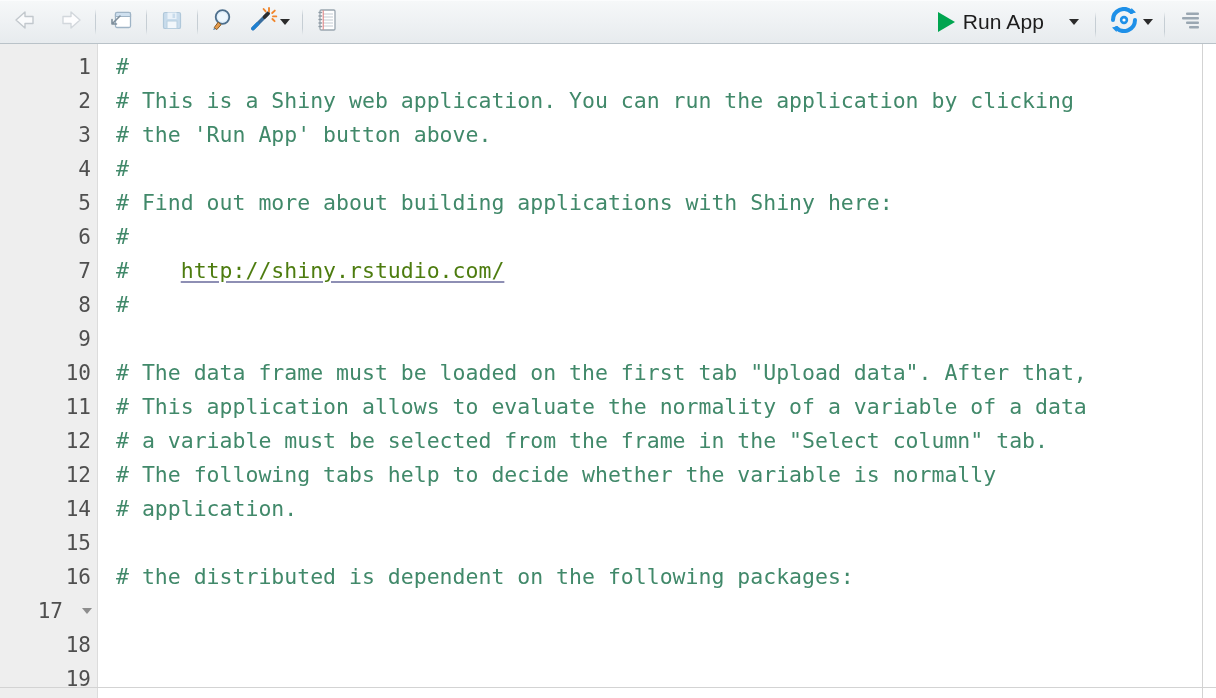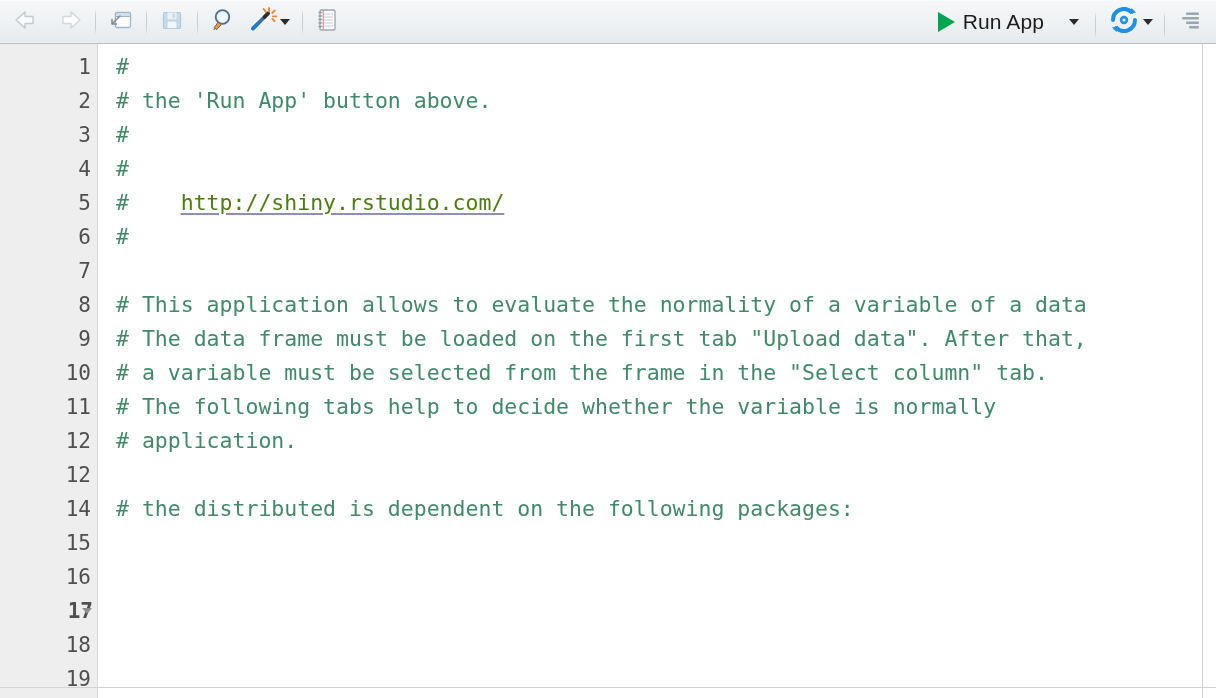--- a/index.html
+++ b/index.html
@@ -156,21 +156,21 @@
     align-items: center;
     justify-content: center;
   }
   .fold-arrow i {
     display: block;
     width: 0; height: 0;
     border-left: 5px solid transparent;
     border-right: 5px solid transparent;
     border-top: 6px solid #8d8d8d;
   }
-  .gline.has-fold { padding-right: 4px; font-weight: bold; }
+  .gline.has-fold { padding-right: 34px; }
 
   .code-area {
     position: relative;
     flex: 1 1 auto;
     overflow: hidden;
     padding-top: 6px;
     background: #ffffff;
   }
   .cline {
     height: 34px;
@@ -393,28 +393,30 @@
         <span class="fold-arrow">
             <i></i>
           </span>
       </div>
       <div class="gline"><span>18</span></div>
       <div class="gline"><span>19</span></div>
     </div>
 
     <div class="code-area">
       <div class="cline"><span class="cm">#</span></div>
+      <div class="cline"><span class="cm"># This is a Shiny web application. You can run the application by clicking</span></div>
       <div class="cline"><span class="cm"># the 'Run App' button above.</span></div>
       <div class="cline"><span class="cm">#</span></div>
+      <div class="cline"><span class="cm"># Find out more about building applications with Shiny here:</span></div>
       <div class="cline"><span class="cm">#</span></div>
       <div class="cline"><span class="cm">#    </span><span class="lnk">http://shiny.rstudio.com/</span></div>
       <div class="cline"><span class="cm">#</span></div>
       <div class="cline"><span class="cm"></span></div>
+      <div class="cline"><span class="cm"># The data frame must be loaded on the first tab "Upload data". After that,</span></div>
       <div class="cline"><span class="cm"># This application allows to evaluate the normality of a variable of a data</span></div>
-      <div class="cline"><span class="cm"># The data frame must be loaded on the first tab "Upload data". After that,</span></div>
       <div class="cline"><span class="cm"># a variable must be selected from the frame in the "Select column" tab.</span></div>
       <div class="cline"><span class="cm"># The following tabs help to decide whether the variable is normally</span></div>
       <div class="cline"><span class="cm"># application.</span></div>
       <div class="cline"><span class="cm"></span></div>
       <div class="cline"><span class="cm"># the distributed is dependent on the following packages:</span></div>
       <div class="cline">
         
       </div>
       <div class="cline">
         

